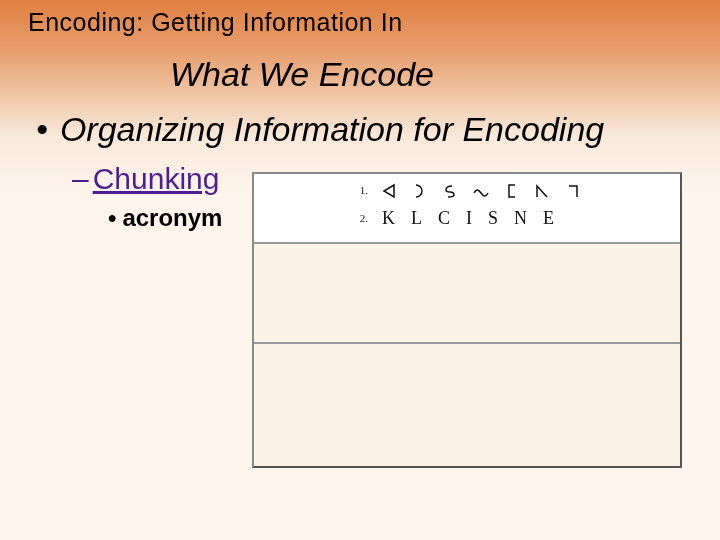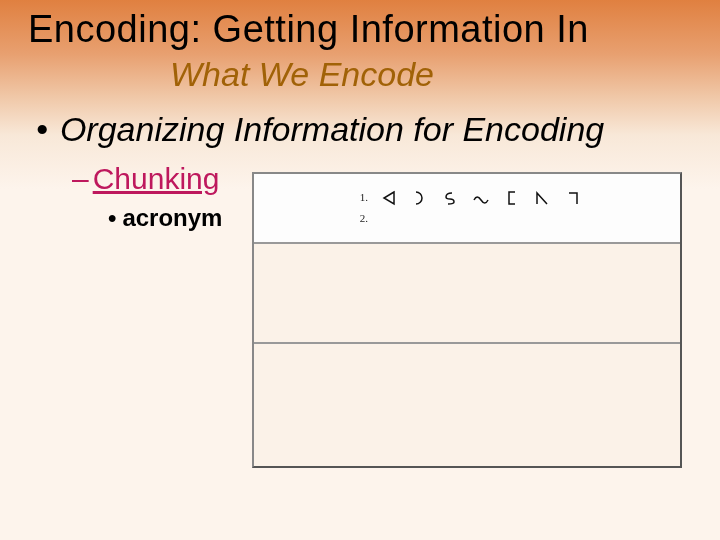--- a/index.html
+++ b/index.html
@@ -12,51 +12,51 @@
       #f0c8a8 18%,
       #f8e8d8 25%,
       #fdf4ec 35%,
       #fdf4ec 100%);
     position: relative;
   }
   .title {
     position: absolute;
     left: 28px;
     top: 8px;
-    font-size: 38px;
+    font-size: 25px;
     color: #000;
     letter-spacing: 0.5px;
   }
   .subtitle {
     position: absolute;
     left: 170px;
     top: 55px;
     font-size: 34px;
     font-style: italic;
-    color: #a16207;
+    color: #000000;
     text-align: right;
   }
   .bullet-main {
     position: absolute;
     left: 36px;
     top: 110px;
     font-size: 34px;
     color: #000;
     font-style: italic;
   }
   .bullet-main::before {
     content: "•";
     margin-right: 12px;
   }
   .sub-dash {
     position: absolute;
     left: 72px;
     top: 162px;
     font-size: 30px;
-    color: #be185d;
+    color: #4c1d95;
   }
   .sub-dash .dash { margin-right: 4px; }
   .sub-dash .underlined { text-decoration: underline; }
   .sub-bullet {
     position: absolute;
     left: 108px;
     top: 204px;
     font-size: 24px;
     color: #000;
     font-weight: bold;
@@ -161,18 +161,19 @@
           <svg width="16" height="16">
               <path d="M3 14 L3 3 L13 14" fill="none" stroke="#111" stroke-width="1.5"></path>
             </svg>
           <svg width="14" height="16">
               <path d="M3 3 L11 3 L11 14" fill="none" stroke="#111" stroke-width="1.5"></path>
             </svg>
         </span>
       </div>
       <div class="line2">
         <span class="idx">2.</span>
+        <span class="letters">KLCISNE</span>
       </div>
     </div>
   </div>
   <div class="figure-row2"></div>
   <div class="figure-row3"></div>
 </div>
 
 </body></html>

